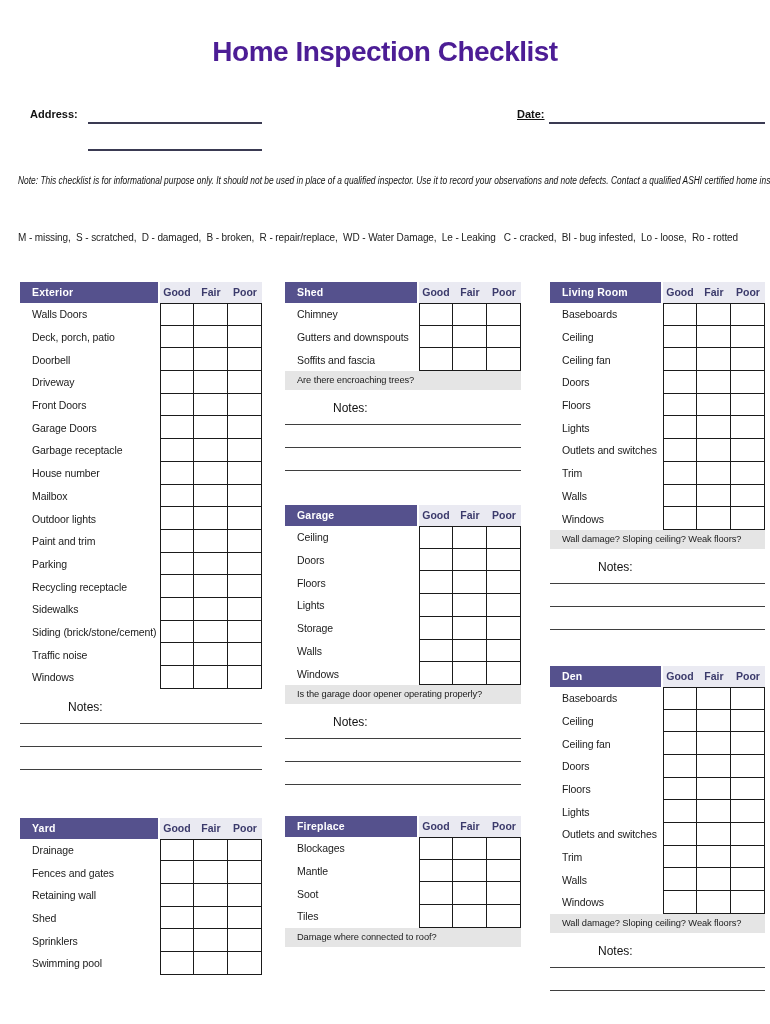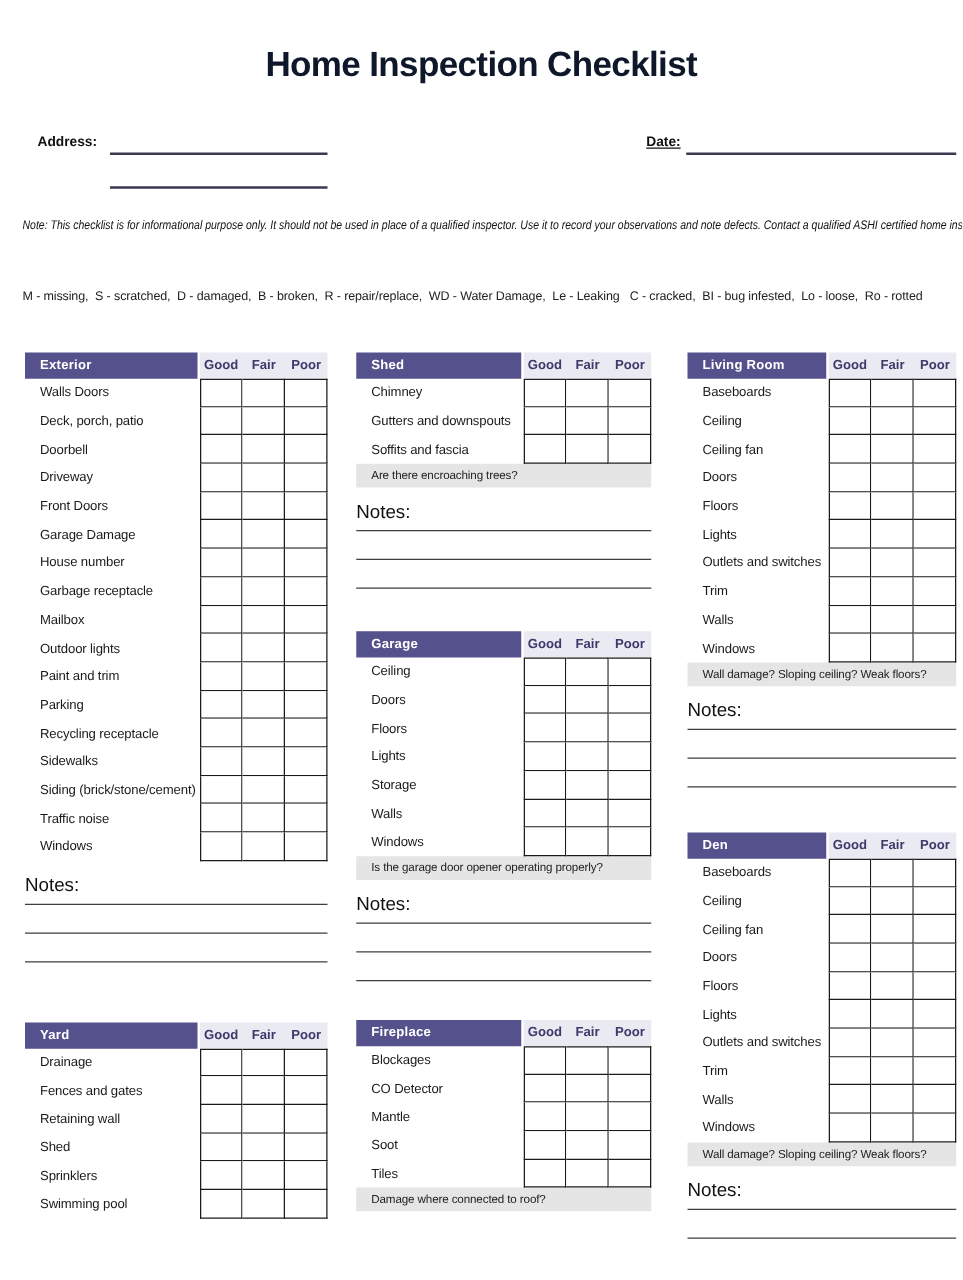--- a/index.html
+++ b/index.html
@@ -7,21 +7,21 @@
   body { font-family:"Liberation Sans", sans-serif; color:#1a1a1a; }
   .page {
     position:relative; width:770px; height:1024px; background:#ffffff;
     overflow:hidden; margin:0 auto;
   }
 
   
   .title {
     position:absolute; top:36px; left:0; width:100%;
     text-align:center; font-size:28px; font-weight:bold;
-    color:#0f172a; letter-spacing:-0.5px;
+    color:#4c1d95; letter-spacing:-0.5px;
   }
   .flabel { position:absolute; font-size:11px; font-weight:bold; color:#111; }
   .address-label { left:30px; top:108px; }
   .date-label   { left:517px; top:108px;text-decoration:underline; }
   .wline { position:absolute; border-bottom:2px solid #3a3a52; height:0; }
   .address-line1 { left:88px;  top:122px; width:174px; }
   .address-line2 { left:88px;  top:149px; width:174px; }
   .date-line     { left:549px; top:122px; width:216px; }
 
   .disclaimer {
@@ -72,21 +72,21 @@
     height:19px; line-height:19px; background:#e5e5e5;
     font-size:9.3px; color:#222; padding-left:12px; letter-spacing:-0.1px;
   }
   [data-name="checklist-table-yard"]      { margin-top:48px; }
   [data-name="checklist-table-garage"]    { margin-top:34px; }
   [data-name="checklist-table-fireplace"] { margin-top:31px; }
   [data-name="checklist-table-den"]       { margin-top:36px; }
 
   
   .notes { margin-top:11px; width:100%; }
-  .notes-label { font-size:15px; color:#111; height:14px; }
+  .notes-label { font-size:12px; color:#111; height:14px;margin-left:48px; }
   .nline { height:23px; border-bottom:1.6px solid #3f3f3f; }
   .nline.shortgap { height:10px; }
 </style>
 </head>
 <body>
 
 <div class="page" data-name="checklist-page">
   <div class="title" data-name="page-title">Home Inspection Checklist</div>
 
   <div class="flabel address-label" data-name="address-label">Address:</div>
@@ -144,37 +144,37 @@
           </div>
           <div class="ct-row" data-name="table-row">
             <div class="ct-label" data-name="row-label">Front Doors</div>
             <div class="ct-cells" data-name="rating-cells">
               <div class="cell" data-name="rating-cell-good"></div>
               <div class="cell" data-name="rating-cell-fair"></div>
               <div class="cell" data-name="rating-cell-poor"></div>
             </div>
           </div>
           <div class="ct-row" data-name="table-row">
-            <div class="ct-label" data-name="row-label">Garage Damage</div>
+            <div class="ct-label" data-name="row-label">Garage Doors</div>
+            <div class="ct-cells" data-name="rating-cells">
+              <div class="cell" data-name="rating-cell-good"></div>
+              <div class="cell" data-name="rating-cell-fair"></div>
+              <div class="cell" data-name="rating-cell-poor"></div>
+            </div>
+          </div>
+          <div class="ct-row" data-name="table-row">
+            <div class="ct-label" data-name="row-label">Garbage receptacle</div>
             <div class="ct-cells" data-name="rating-cells">
               <div class="cell" data-name="rating-cell-good"></div>
               <div class="cell" data-name="rating-cell-fair"></div>
               <div class="cell" data-name="rating-cell-poor"></div>
             </div>
           </div>
           <div class="ct-row" data-name="table-row">
             <div class="ct-label" data-name="row-label">House number</div>
-            <div class="ct-cells" data-name="rating-cells">
-              <div class="cell" data-name="rating-cell-good"></div>
-              <div class="cell" data-name="rating-cell-fair"></div>
-              <div class="cell" data-name="rating-cell-poor"></div>
-            </div>
-          </div>
-          <div class="ct-row" data-name="table-row">
-            <div class="ct-label" data-name="row-label">Garbage receptacle</div>
             <div class="ct-cells" data-name="rating-cells">
               <div class="cell" data-name="rating-cell-good"></div>
               <div class="cell" data-name="rating-cell-fair"></div>
               <div class="cell" data-name="rating-cell-poor"></div>
             </div>
           </div>
           <div class="ct-row" data-name="table-row">
             <div class="ct-label" data-name="row-label">Mailbox</div>
             <div class="ct-cells" data-name="rating-cells">
               <div class="cell" data-name="rating-cell-good"></div>
@@ -438,28 +438,20 @@
           </div>
           <div class="ct-row first" data-name="table-row">
             <div class="ct-label" data-name="row-label">Blockages</div>
             <div class="ct-cells" data-name="rating-cells">
               <div class="cell" data-name="rating-cell-good"></div>
               <div class="cell" data-name="rating-cell-fair"></div>
               <div class="cell" data-name="rating-cell-poor"></div>
             </div>
           </div>
           <div class="ct-row" data-name="table-row">
-            <div class="ct-label" data-name="row-label">CO Detector</div>
-            <div class="ct-cells" data-name="rating-cells">
-              <div class="cell" data-name="rating-cell-good"></div>
-              <div class="cell" data-name="rating-cell-fair"></div>
-              <div class="cell" data-name="rating-cell-poor"></div>
-            </div>
-          </div>
-          <div class="ct-row" data-name="table-row">
             <div class="ct-label" data-name="row-label">Mantle</div>
             <div class="ct-cells" data-name="rating-cells">
               <div class="cell" data-name="rating-cell-good"></div>
               <div class="cell" data-name="rating-cell-fair"></div>
               <div class="cell" data-name="rating-cell-poor"></div>
             </div>
           </div>
           <div class="ct-row" data-name="table-row">
             <div class="ct-label" data-name="row-label">Soot</div>
             <div class="ct-cells" data-name="rating-cells">

